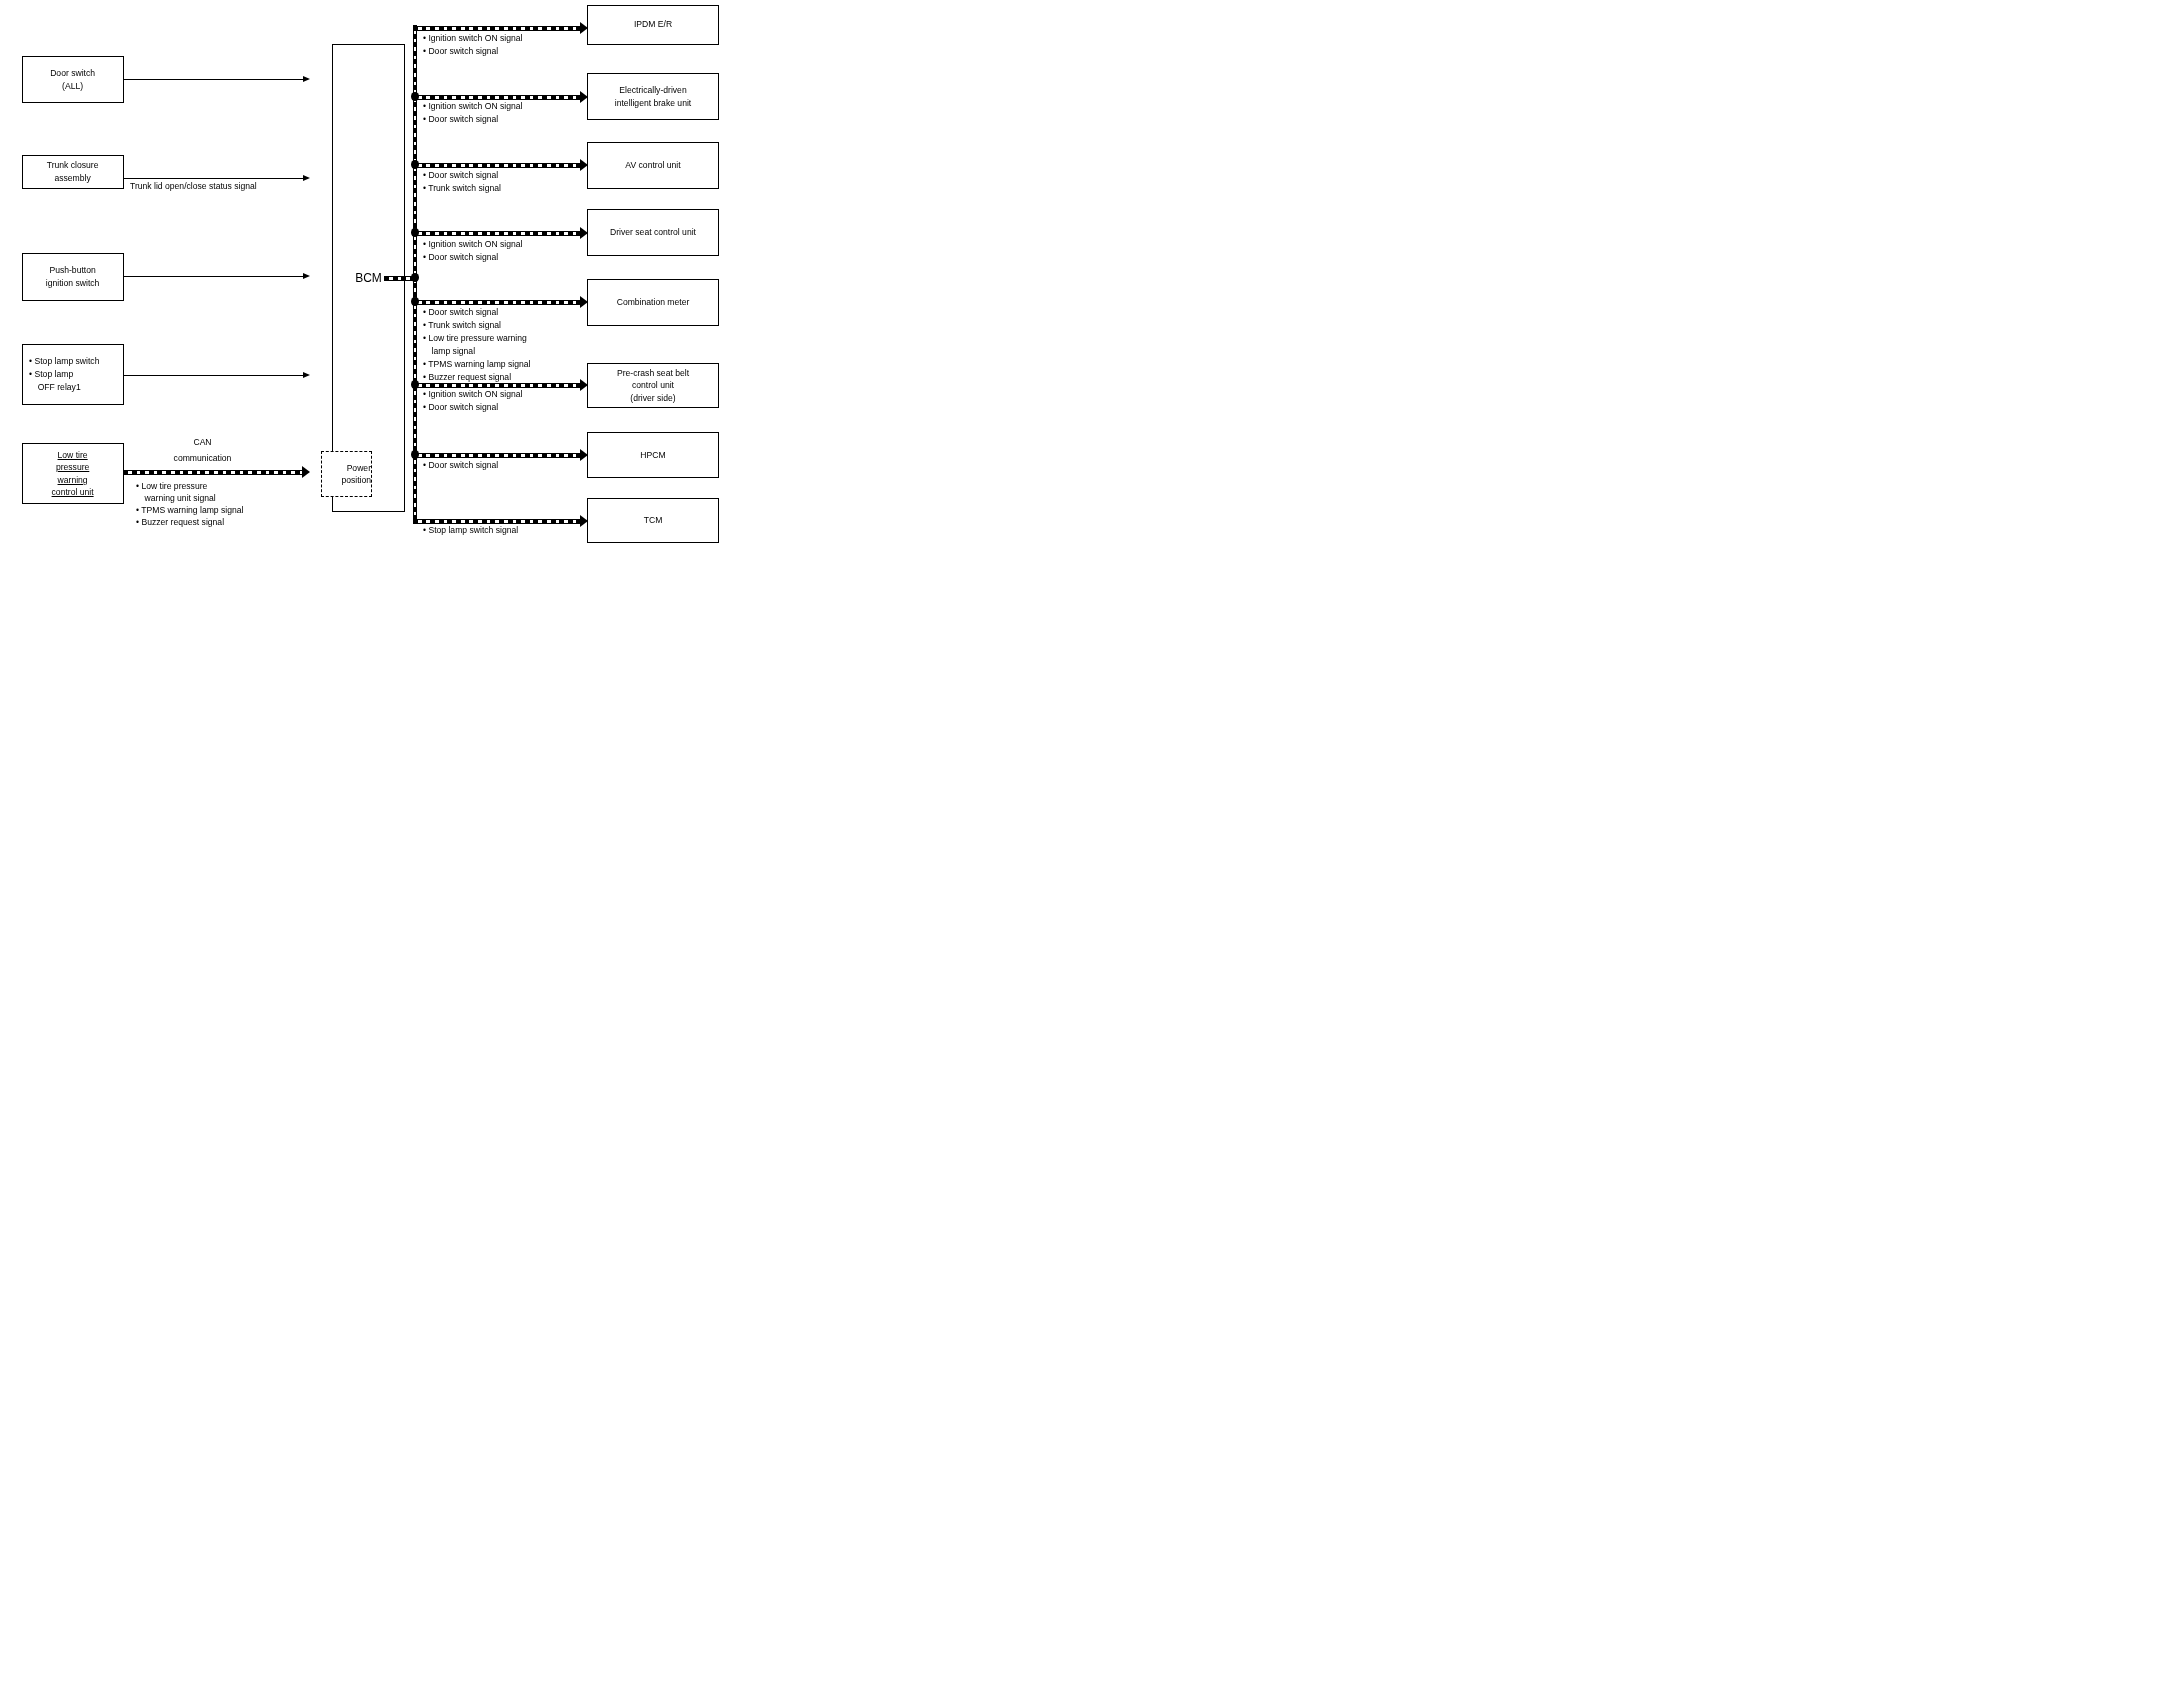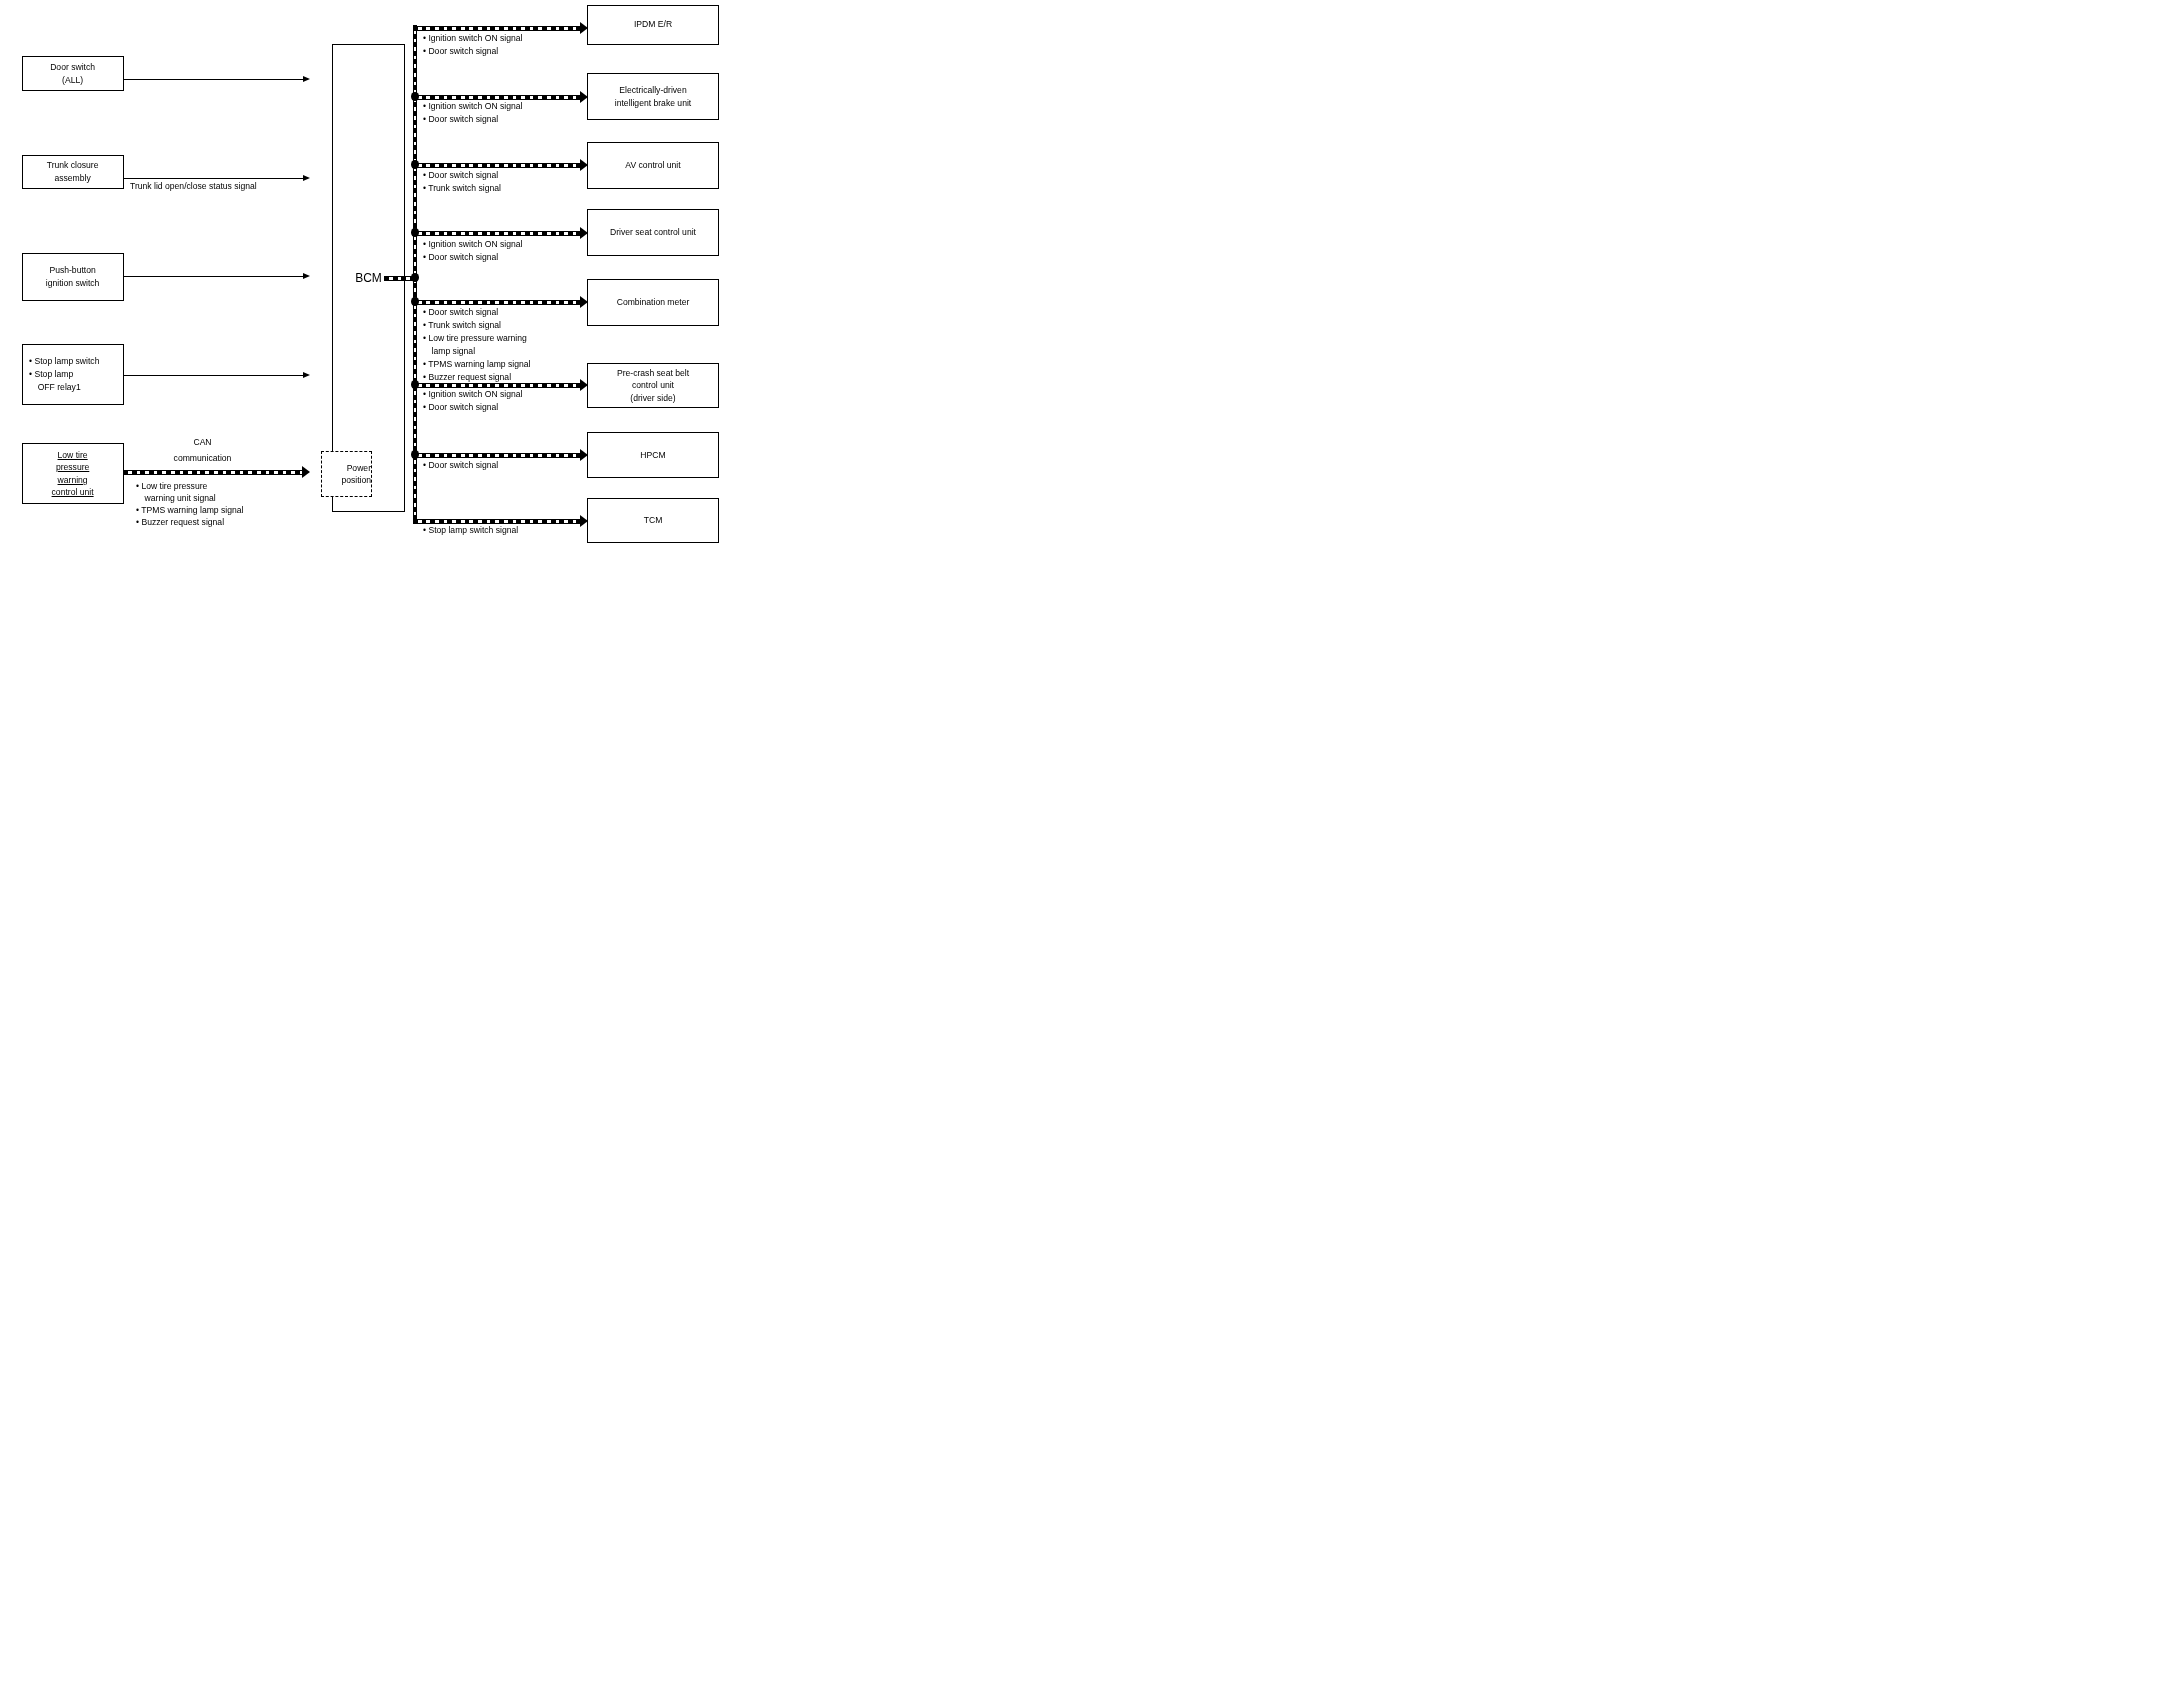--- a/index.html
+++ b/index.html
@@ -17,21 +17,21 @@
     background:#fff;
     box-sizing:border-box;
     display:flex;flex-direction:column;
     align-items:center;justify-content:center;
     text-align:center;
     font-size:8.6px;line-height:13px;
   }
   .box span{display:block;white-space:nowrap;}
   .box.left-align{align-items:flex-start;text-align:left;padding-left:6.5px;}
   .lbox{left:21.6px;width:102px;}
-  #b-door{top:56px;height:35px;}
+  #b-door{top:56px;height:47px;}
   #b-trunk{top:155px;height:34px;}
   #b-push{top:253px;height:48px;}
   #b-stop{top:344px;height:61px;}
   #b-low{top:443px;height:61px;line-height:12.4px;text-decoration:underline;}
   #b-bcm{left:311px;top:44px;width:73px;height:468px;font-size:12px;margin-left:21px;}
   #b-power{
     position:absolute;left:321px;top:451px;width:51px;height:46px;
     border:1.1px dashed #000;box-sizing:border-box;background:#fff;
     display:flex;flex-direction:column;align-items:flex-end;justify-content:center;
     text-align:center;font-size:8.6px;line-height:12.4px;

